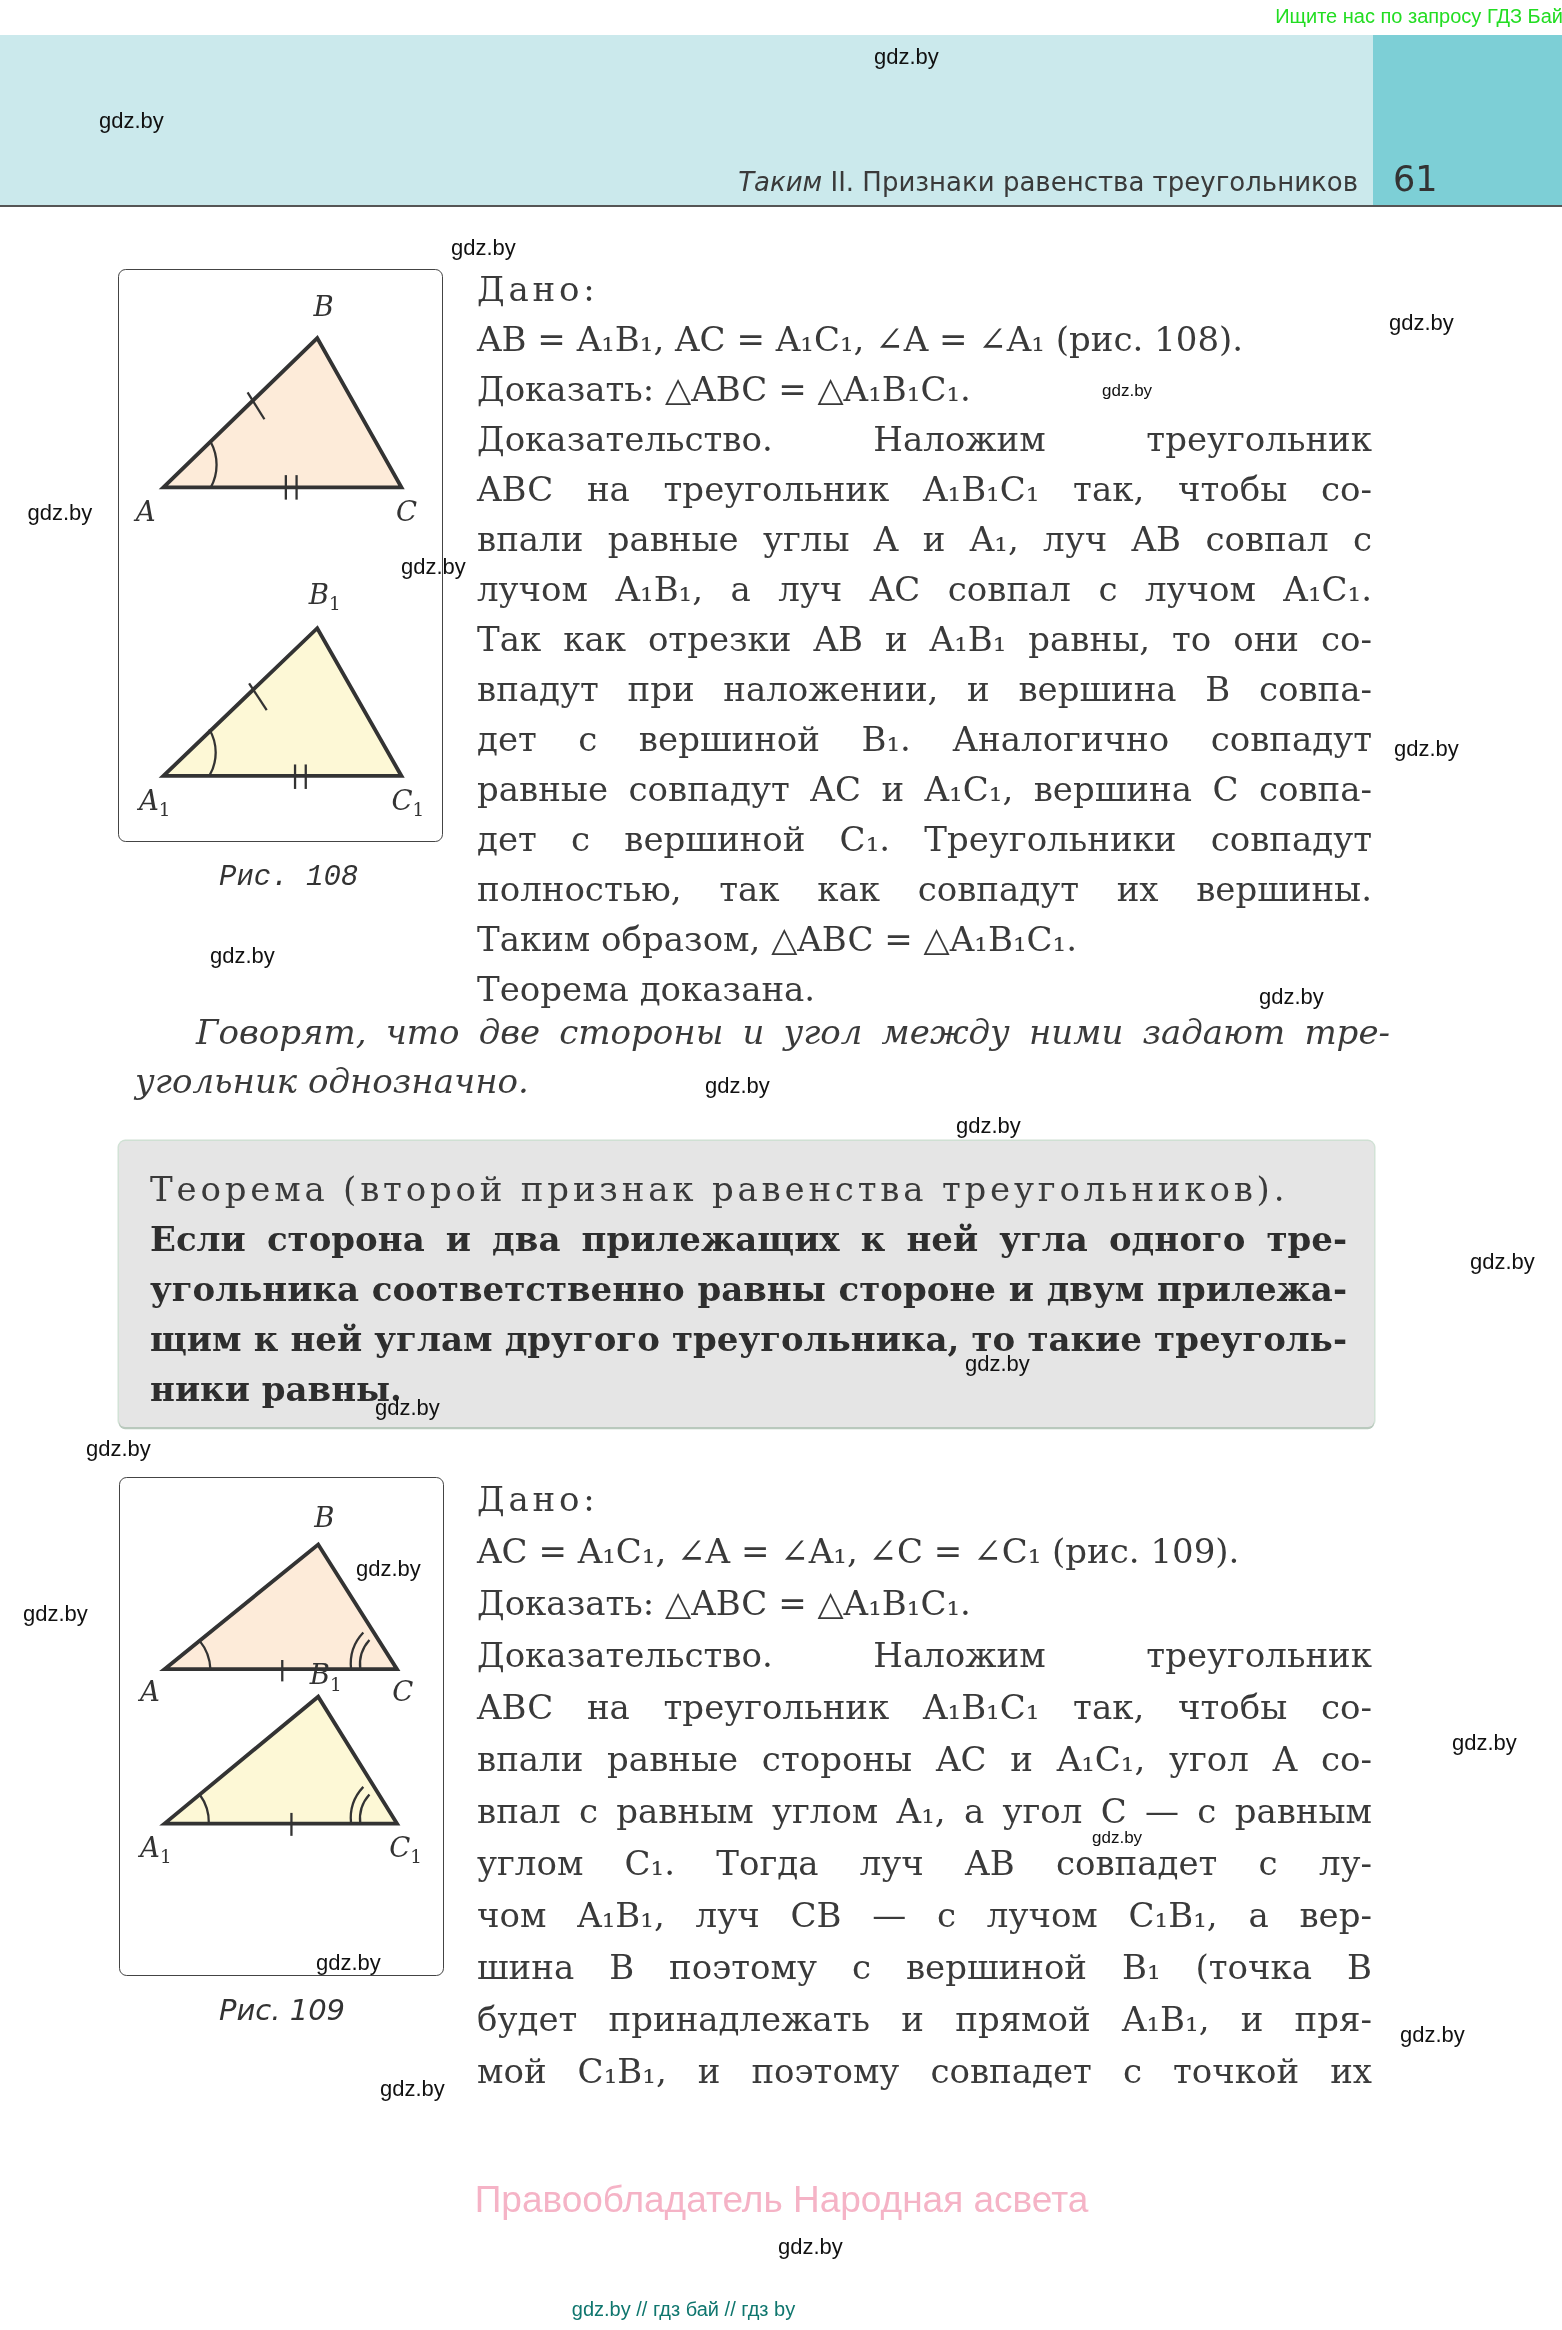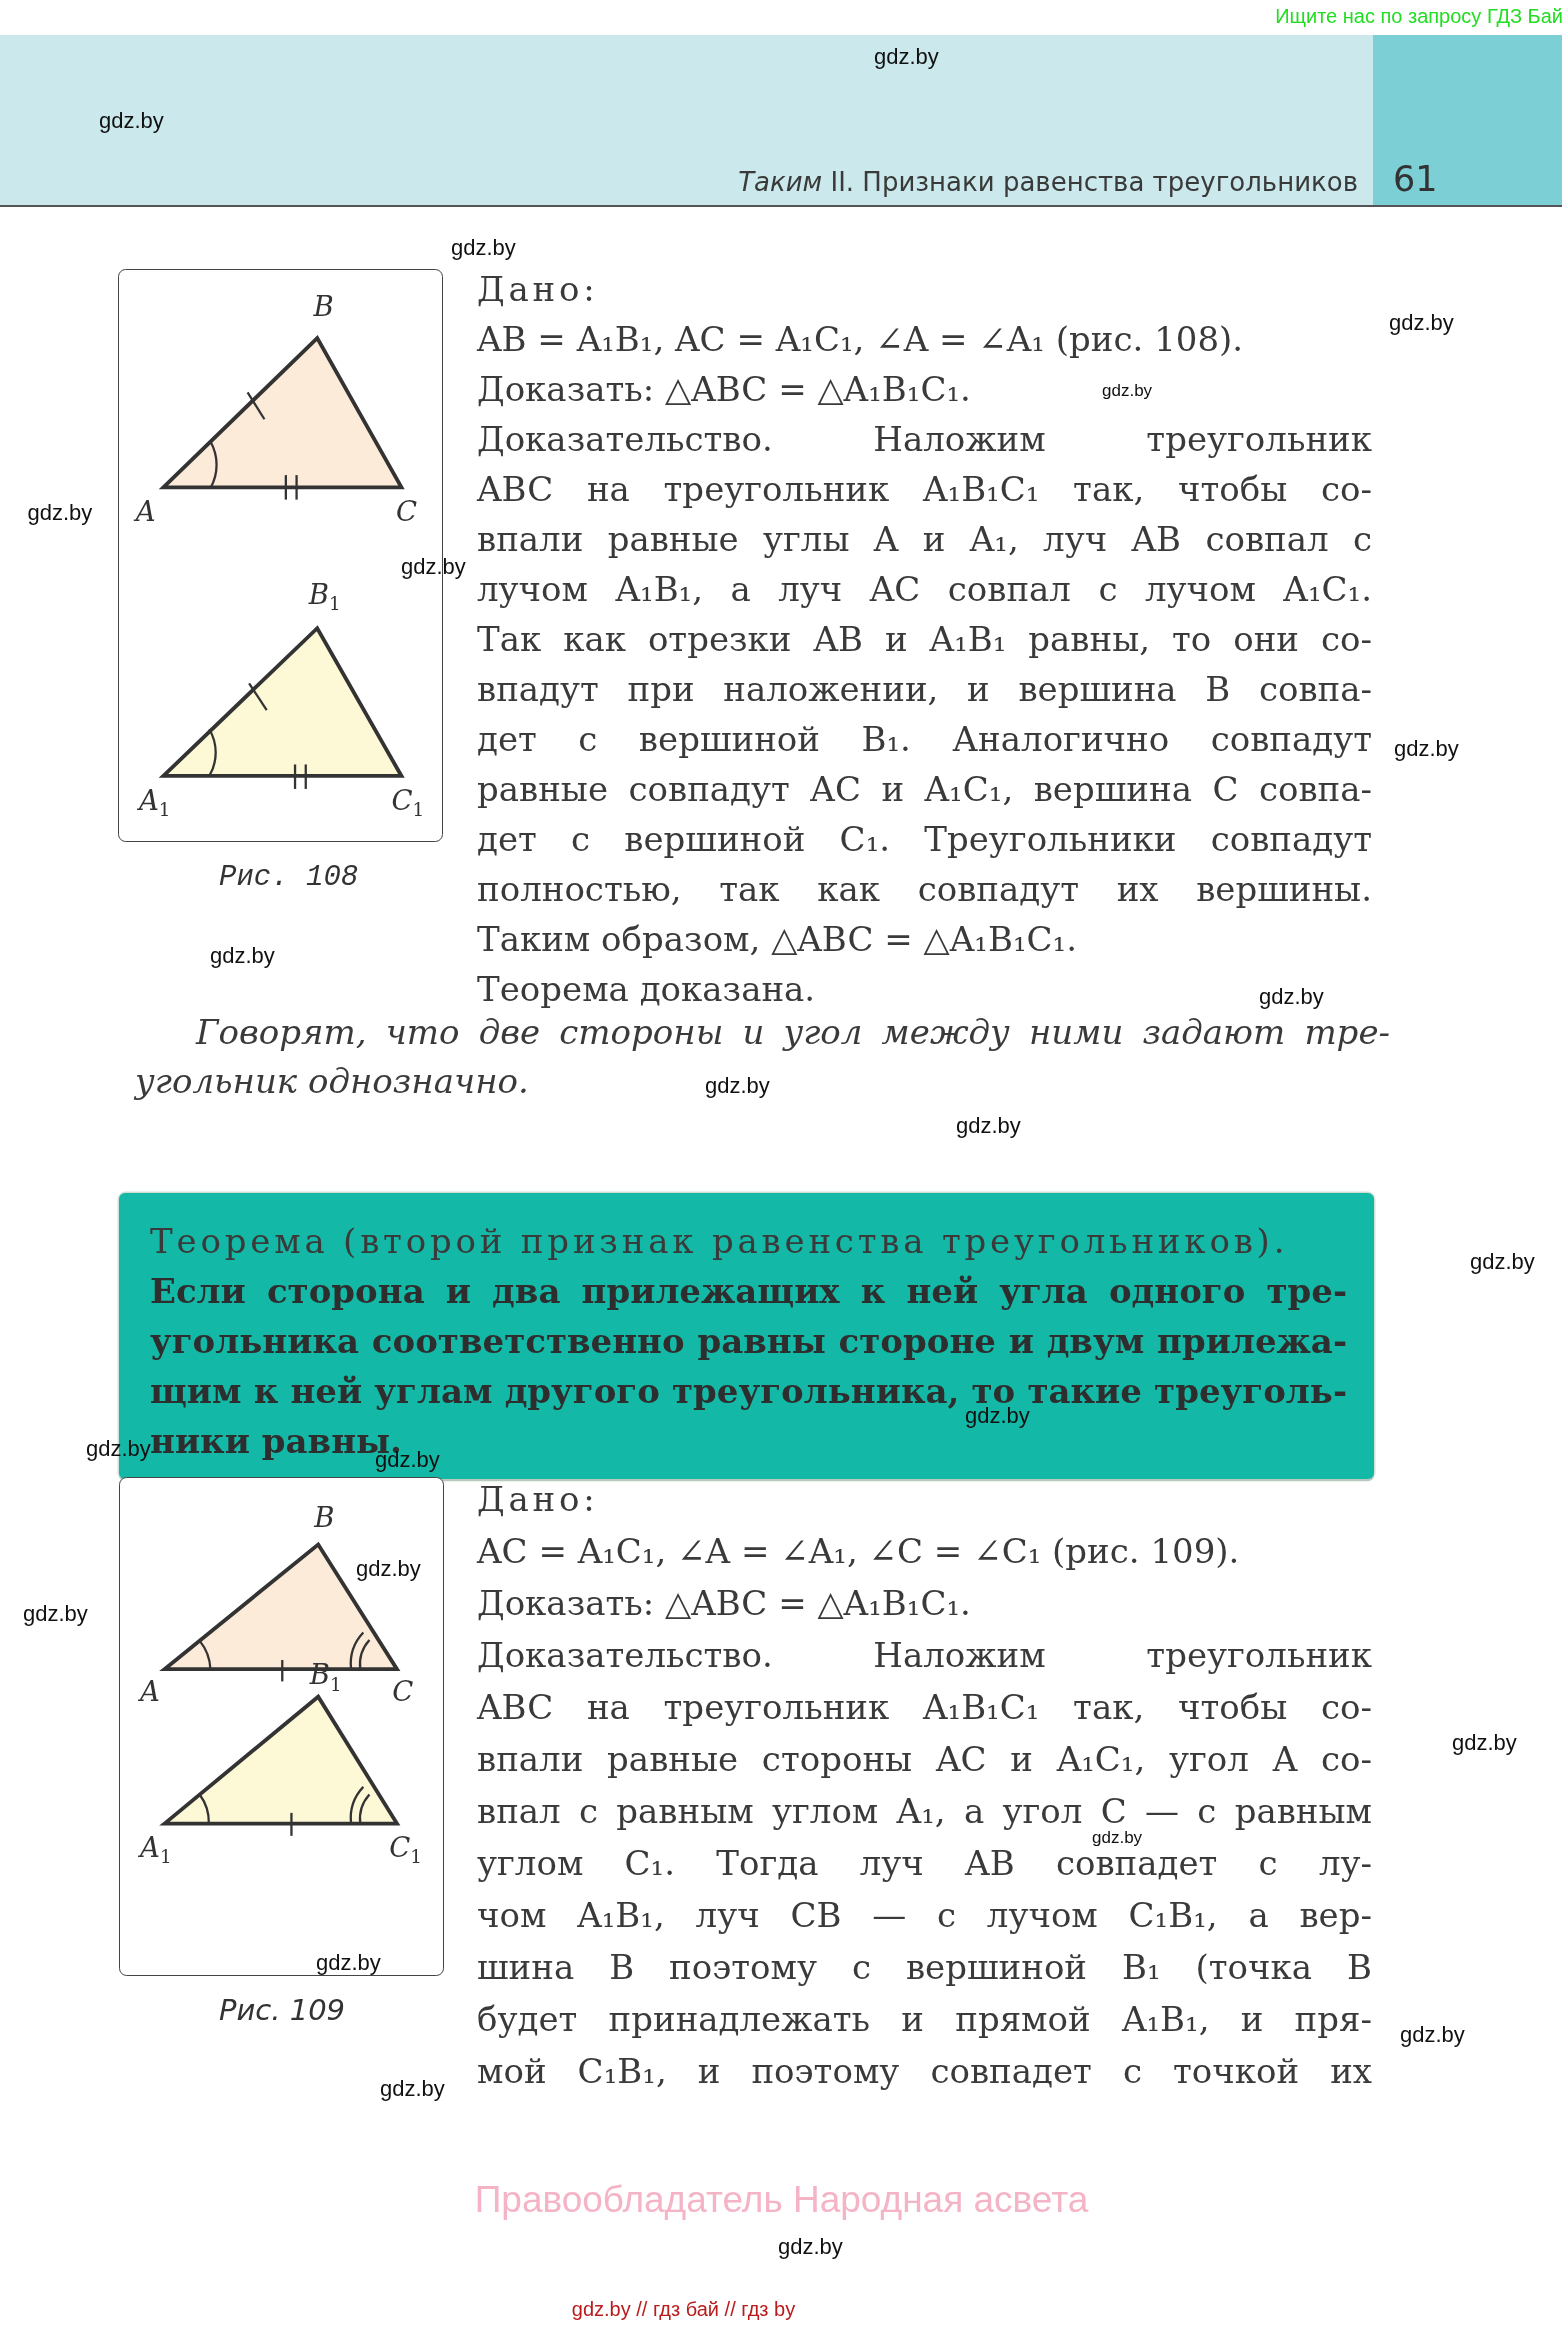--- a/index.html
+++ b/index.html
@@ -45,37 +45,37 @@
     font-size: 29px; color: #333;
   }
   .text {
     position: absolute; font-family: "DejaVu Serif", serif; font-size: 34px;
     color: #3a3a3a; line-height: 50px;
   }
   .text .line { display: block; white-space: nowrap; text-align: justify; text-align-last: justify; }
   .text .line.last { text-align-last: left; }
   .spaced { letter-spacing: 3.8px; }
   .theorem {
-    position: absolute; left: 119px; top: 1193px; width: 1255px; height: 286px;
-    background: #14b8a6; border-radius: 6.1px;
+    position: absolute; left: 119px; top: 1141px; width: 1255px; height: 286px;
+    background: #e5e5e5; border-radius: 6.1px;
     box-shadow: 0 2.3px 0 #b9c9bd, 0 -1.5px 0 #cfe0d3, 1.5px 0 0 #d2e2d6, -1.5px 0 0 #d2e2d6;
   }
   .theorem .text { left: 31px; top: 23px; width: 1197px; }
   .theorem .bold { font-weight: bold; color: #2e2e2e; }
   .italic-para {
     position: absolute; font-family: "DejaVu Serif", serif; font-style: italic;
     font-size: 34px; color: #3a3a3a; line-height: 49px; margin-left: 16px;
   }
   .footer-owner {
     position: absolute; left: 0; width: 1563px; top: 2179px; text-align: center;
     font-family: "Liberation Sans", sans-serif; font-size: 37px; color: #f5b3c6;
   }
   .footer-links {
     position: absolute; left: 0; width: 1367px; top: 2298px; text-align: center;
-    font-family: "Liberation Sans", sans-serif; font-size: 20px; color: #b91c1c;
+    font-family: "Liberation Sans", sans-serif; font-size: 20px; color: #0f766e;
   }
   svg text { font-family: "DejaVu Serif", serif; font-style: italic; }
 </style>
 </head>
 <body>
 
 <div class="topbanner">Ищите нас по запросу ГДЗ Бай</div>
 
 <div class="header">
   <div class="wm" style="left:874px; top:9.2px;">gdz.by</div>

